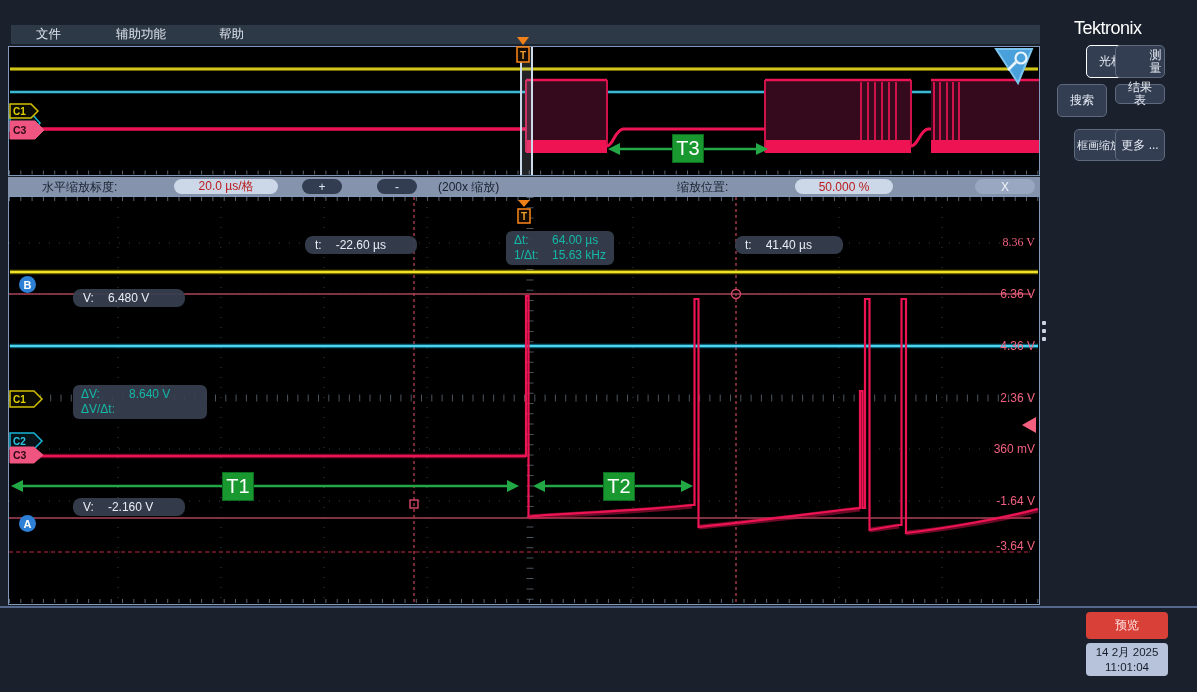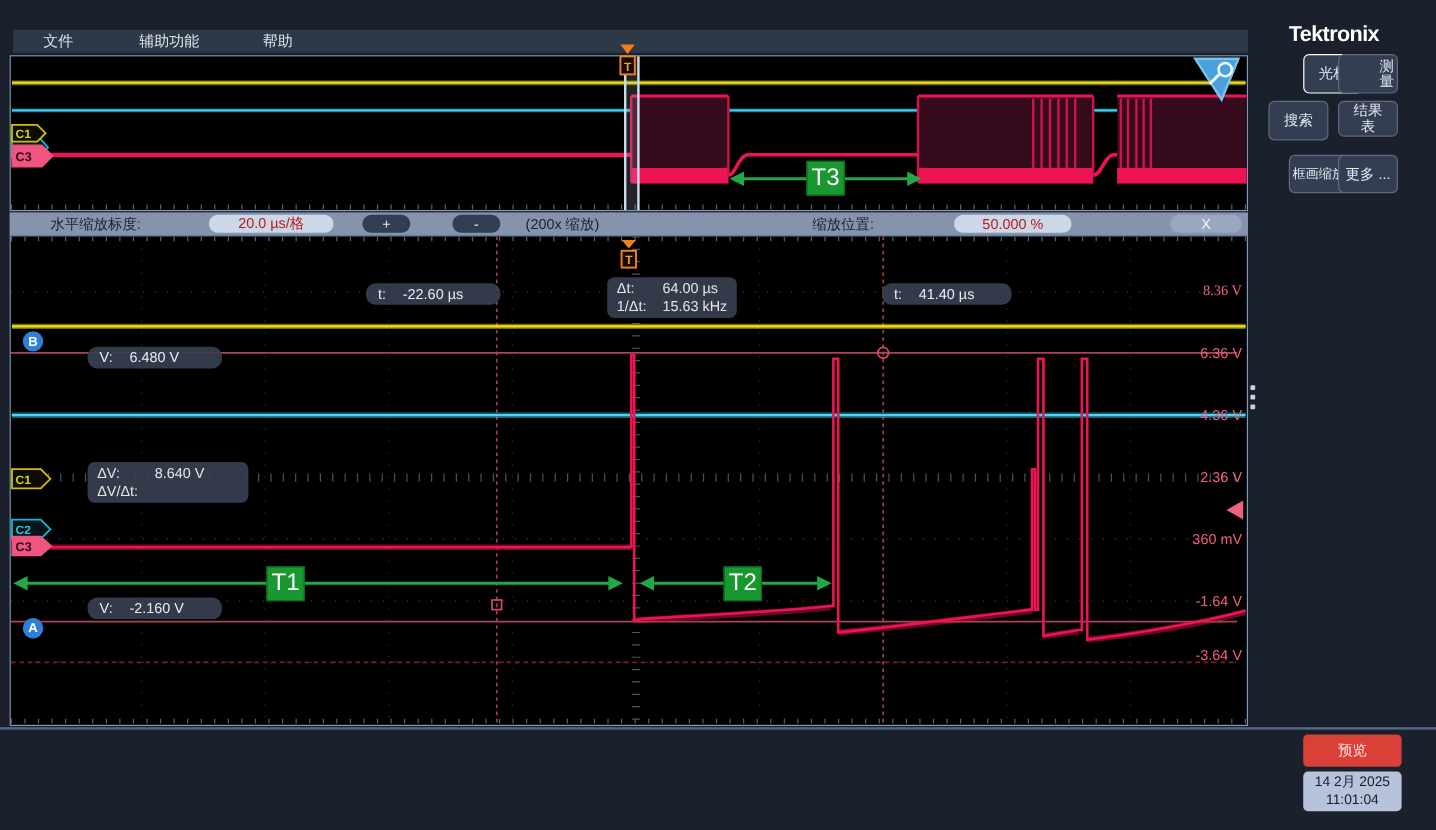--- a/index.html
+++ b/index.html
@@ -17,31 +17,31 @@
            color:#16202e;font-size:12px;}
   .pill{position:absolute;top:2px;height:15px;border-radius:8px;display:flex;align-items:center;
         justify-content:center;font-size:12px;}
   .pill.light{background:#ccd7e8;color:#b91c1c;}
   .pill.dark{background:#323d52;color:#dfe7f2;}
   .barlabel{position:absolute;top:2px;font-size:12px;color:#16202e;white-space:nowrap;}
   
   .readout{position:absolute;background:rgba(55,63,81,0.93);border-radius:8px;color:#e9eef5;
            font-size:12px;display:flex;align-items:center;padding:0 10px;height:18px;gap:14px;
            white-space:nowrap;}
-  .readout2{position:absolute;background:rgba(55,63,81,0.93);border-radius:6px;color:#e5e5e5;
+  .readout2{position:absolute;background:rgba(55,63,81,0.93);border-radius:6px;color:#14b8a6;
             font-size:12px;padding:2px 8px;line-height:15px;white-space:nowrap;}
   .readout2 .lbl{display:inline-block;width:38px;}
   
   .glabel{position:absolute;background:#18982f;color:#fff;font-size:20px;line-height:27px;
           width:30px;height:27px;text-align:center;border:1px solid #0b6b1e;}
   .axislabel{position:absolute;width:58px;text-align:right;color:#f2607f;font-size:12px;}
   .roundmarker{position:absolute;width:17px;height:17px;border-radius:50%;background:#2e7fd6;
          color:#fff;font-size:11px;font-weight:bold;display:flex;align-items:center;justify-content:center;}
   
-  .brand{color:#fff;font-size:18px;font-weight:bold;letter-spacing:-0.5px;font-style:normal;}
+  .brand{color:#fff;font-size:18px;font-weight:normal;letter-spacing:-0.5px;font-style:normal;}
   .pbtn{position:absolute;background:#333e52;border:1px solid #5f6a7e;border-radius:5px;
         color:#e6ebf3;font-size:12px;display:flex;align-items:center;justify-content:center;
         text-align:center;line-height:13px;cursor:default;box-sizing:border-box;}
   .pbtn.sel{border:1px solid #ffffff;margin-left:29px;}
   svg{display:block;}
   svg text{font-family:"Liberation Sans",sans-serif;}
 </style>
 </head>
 <body>
 
@@ -269,21 +269,21 @@
     <div class="axislabel" style="left:968px;top:245px;">360 mV</div>
     <div class="axislabel" style="left:968px;top:297px;">-1.64 V</div>
     <div class="axislabel" style="left:968px;top:342px;">-3.64 V</div>
   </div>
 
   <div class="abs" style="left:1042px;top:0;width:155px;height:606px;">
     <div class="abs brand" style="left:32px;top:18px;">Tektronix</div>
     <div class="pbtn sel" style="left:15px;top:45px;width:50px;height:33px;">光标</div>
     <div class="pbtn" style="left:73px;top:45px;width:50px;height:33px;padding-left:31px;">测量</div>
     <div class="pbtn" style="left:15px;top:84px;width:50px;height:33px;">搜索</div>
-    <div class="pbtn" style="left:73px;top:84px;width:50px;height:30px;padding:1px 8px;">结果表</div>
+    <div class="pbtn" style="left:73px;top:84px;width:50px;height:20px;padding:1px 8px;">结果表</div>
     <div class="pbtn" style="left:32px;top:129px;width:50px;height:32px;font-size:11px;">框画缩放</div>
     <div class="pbtn" style="left:73px;top:129px;width:50px;height:32px;">更多 ...</div>
 
     <div class="abs" style="left:0px;top:321px;display:flex;flex-direction:column;gap:4px;">
       <div style="width:4px;height:4px;background:#c8d2e0;border-radius:1px;"></div>
       <div style="width:4px;height:4px;background:#c8d2e0;border-radius:1px;"></div>
       <div style="width:4px;height:4px;background:#c8d2e0;border-radius:1px;"></div>
     </div>
   </div>
 

